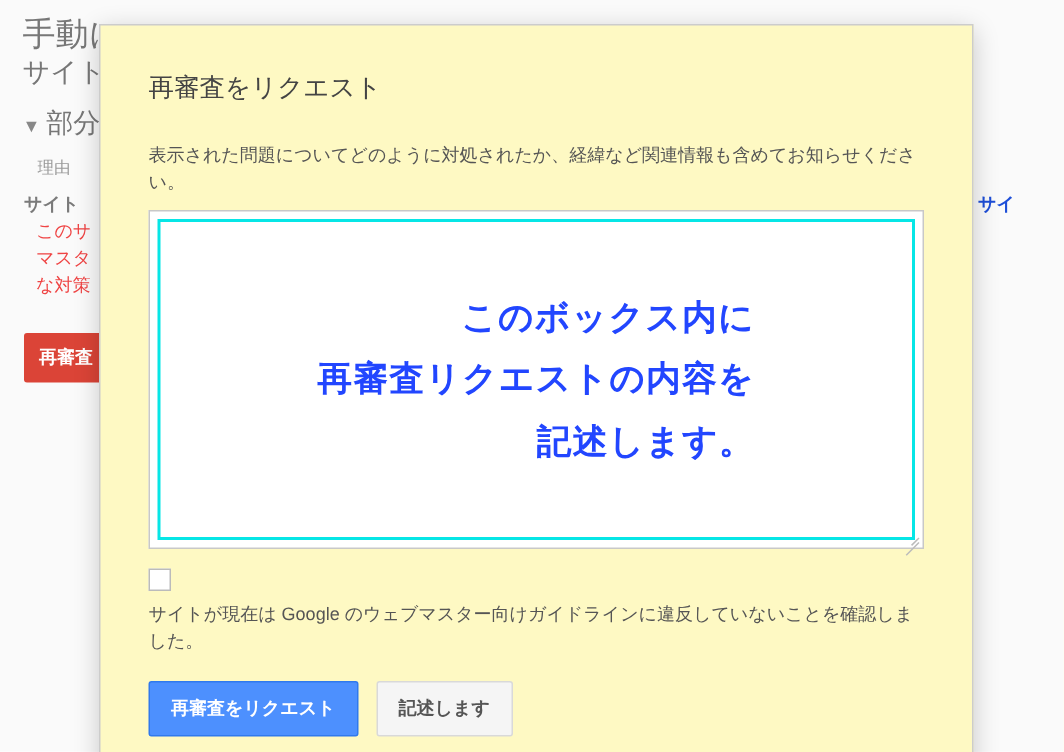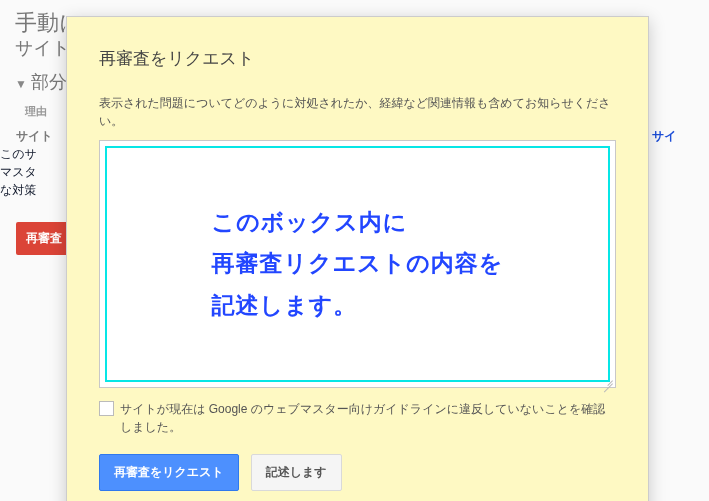--- a/index.html
+++ b/index.html
@@ -4,48 +4,48 @@
 <style>
   html,body{margin:0;padding:0;width:709px;height:501px;overflow:hidden;
     font-family:Arial,"Hiragino Kaku Gothic Pro","Meiryo",sans-serif;
     background:#fff;color:#333;}
   
   .bg{position:absolute;inset:0;background:#fafafa;}
   .bg .l1{position:absolute;left:15px;top:8px;color:#777;font-size:22px;}
   .bg .l2{position:absolute;left:15px;top:36px;color:#777;font-size:18px;}
   .bg .l3{position:absolute;left:15px;top:70px;color:#777;font-size:18px;text-align:right;}
   .bg .l3 .tri{font-size:12px;color:#888;margin-right:4px;}
-  .bg .reason-lbl{position:absolute;left:25px;top:104px;color:#999;font-size:11px;font-weight:bold;}
+  .bg .reason-lbl{position:absolute;left:25px;top:104px;color:#999;font-size:11px;}
   .bg .target-lbl{position:absolute;left:620px;top:104px;color:#999;font-size:11px;}
   .bg .site-lbl{position:absolute;left:652px;top:128px;color:#1d4ed8;font-size:12px;font-weight:bold;}
   .bg .side-title{position:absolute;left:16px;top:128px;color:#7a7a7a;font-size:12px;font-weight:bold;}
-  .bg .side-text{position:absolute;left:0;top:145px;width:50px;color:#0f172a;font-size:12px;line-height:1.5;}
+  .bg .side-text{position:absolute;left:24px;top:145px;width:50px;color:#ef4444;font-size:12px;line-height:1.5;}
   .bg .red-btn{position:absolute;left:16px;top:222px;background:#db4437;color:#fff;
     font-size:12px;font-weight:bold;padding:8px 10px;border-radius:2px;}
   
   .modal{position:absolute;left:66px;top:16px;width:581px;height:500px;background:#fef9c3;
     border:1px solid #ccc;box-shadow:0 4px 16px rgba(0,0,0,.2);}
   .m-inner{padding:30px 32px 26px 32px;box-sizing:border-box;height:100%;
     display:flex;flex-direction:column;}
   .m-title{font-size:17px;color:#444;margin-bottom:24px;}
   .m-instr{font-size:12px;color:#555;margin-bottom:10px;line-height:1.5;}
   .ta-wrap{position:relative;flex:1;margin-bottom:12px;}
   .ta{width:100%;height:100%;box-sizing:border-box;border:1px solid #c8c8c8;
     resize:none;font-family:inherit;font-size:13px;padding:6px;}
   .hl{position:absolute;left:6px;top:6px;right:6px;bottom:6px;border:2.5px solid #06e6e6;
     pointer-events:none;display:flex;align-items:center;justify-content:center;}
-  .hl-text{color:#2246ff;font-size:23px;font-weight:bold;text-align:left;
+  .hl-text{color:#2246ff;font-size:23px;font-weight:bold;text-align:right;
     line-height:1.8;letter-spacing:1px;}
   .grip{position:absolute;right:3px;bottom:2px;width:12px;height:12px;pointer-events:none;}
   .grip::before,.grip::after{content:"";position:absolute;background:#bbb;height:1px;
     transform:rotate(-45deg);transform-origin:right bottom;}
   .grip::before{width:12px;right:0;bottom:2px;}
   .grip::after{width:7px;right:0;bottom:5px;}
   .cb-row{display:flex;align-items:flex-start;gap:6px;font-size:12px;color:#555;
-    margin-bottom:18px;line-height:1.5;}
+    margin-bottom:18px;line-height:1.5;flex-direction:column;}
   .cb{width:13px;height:13px;border:1px solid #bbb;background:#fff;flex:none;margin-top:1px;
     cursor:pointer;}
   .btn-row{display:flex;gap:12px;}
   .btn{font-size:12px;font-weight:bold;padding:9px 14px;border-radius:2px;cursor:pointer;
     border:1px solid transparent;}
   .btn-primary{background:#4d90fe;color:#fff;border-color:#3079ed;}
   .btn-secondary{background:#f5f5f5;color:#555;border-color:#d9d9d9;}
 </style>
 </head>
 <body>

